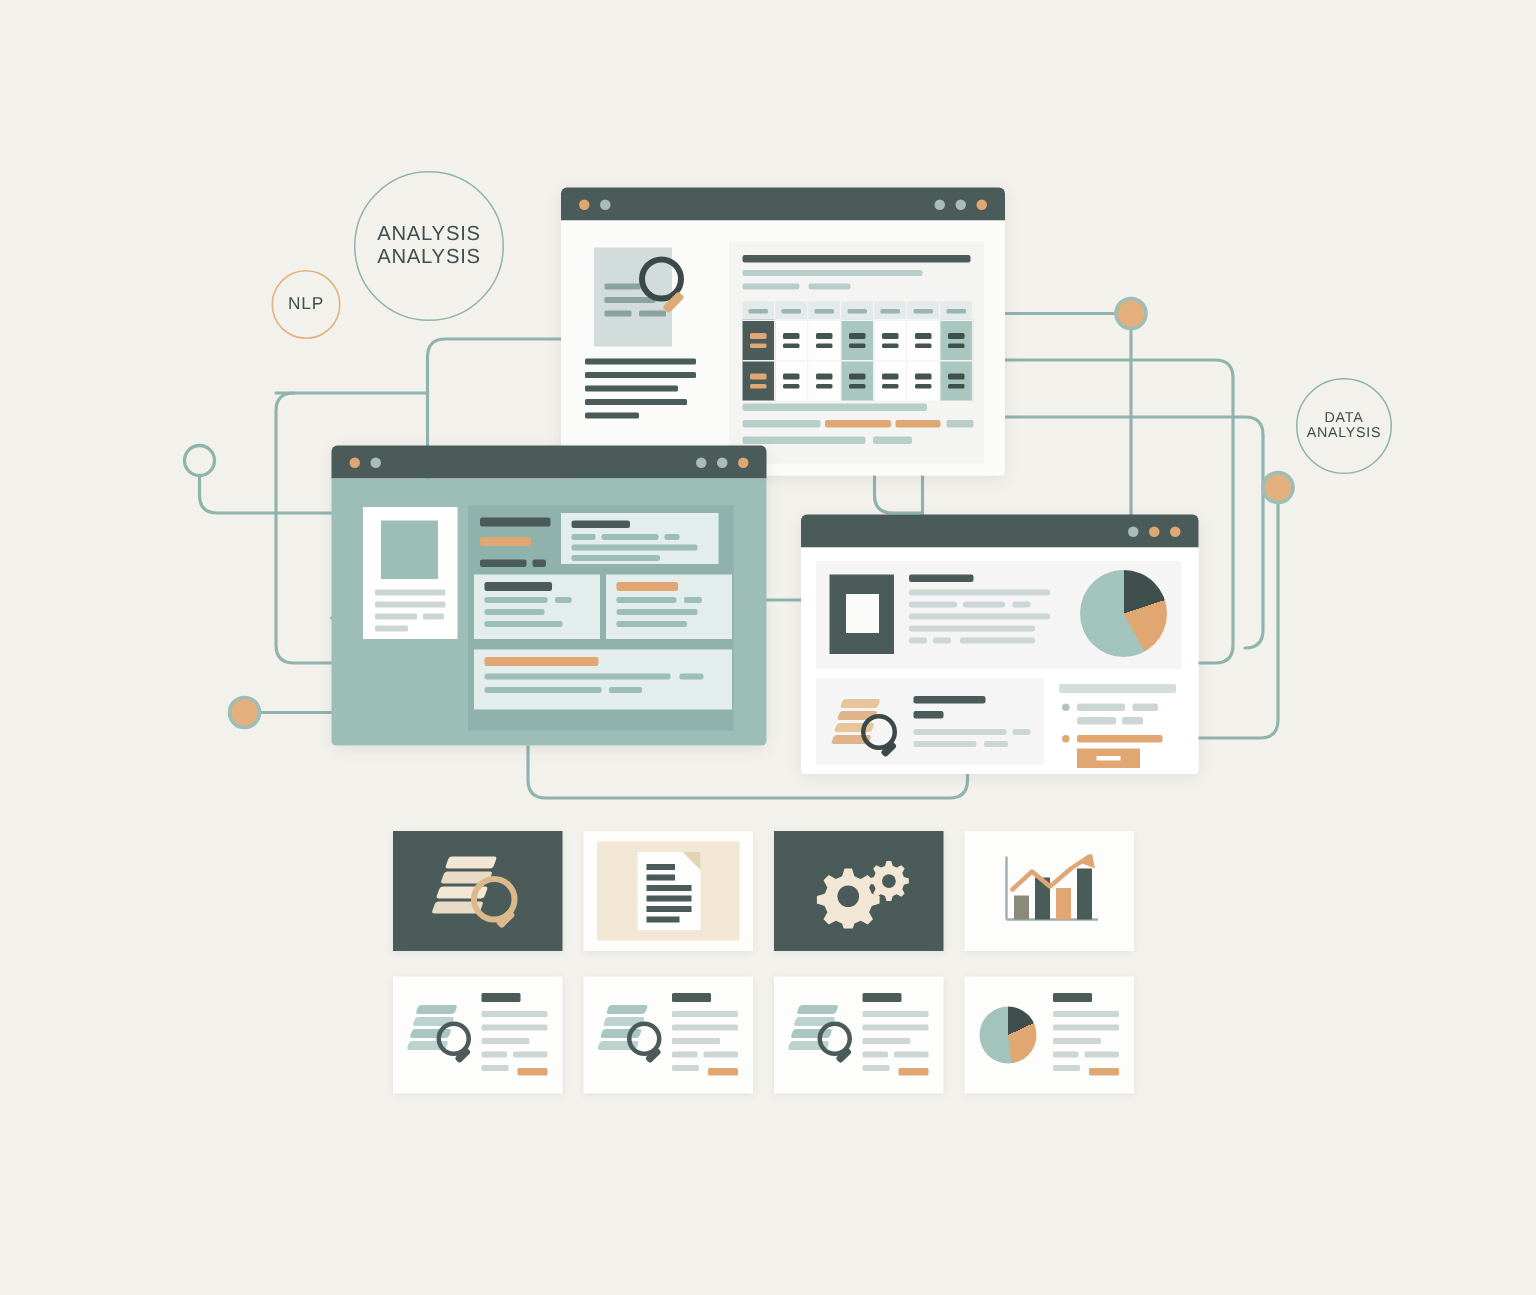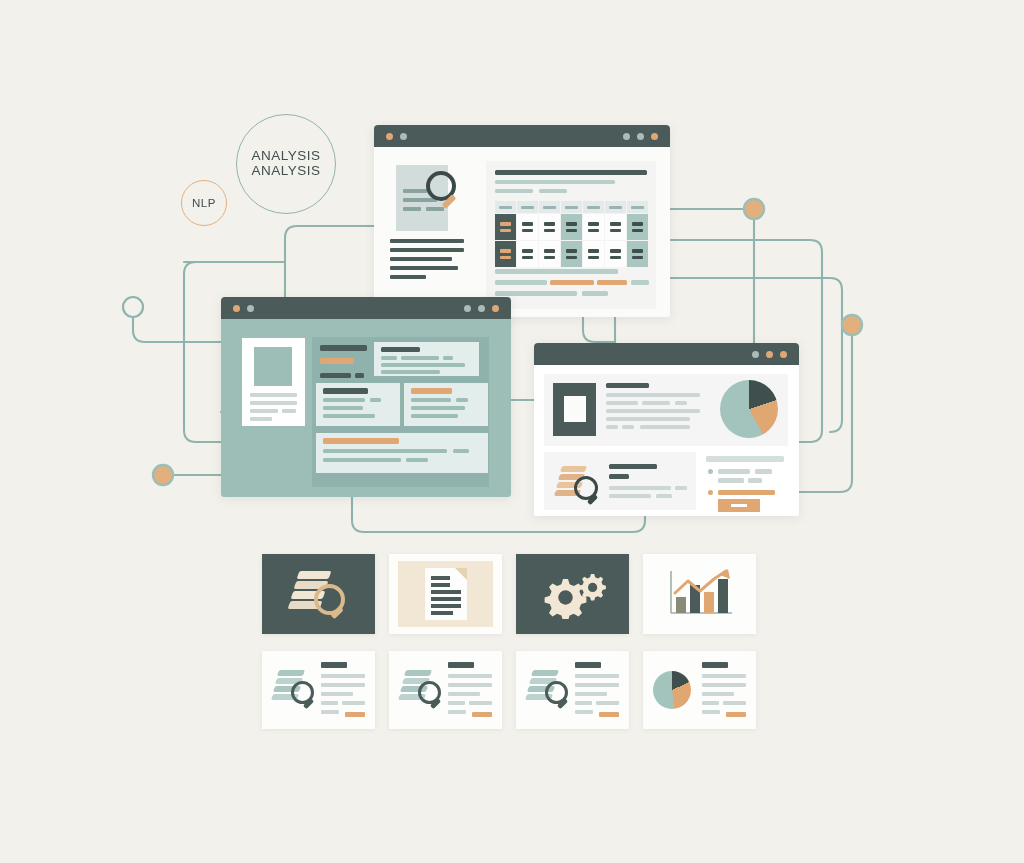--- a/index.html
+++ b/index.html
@@ -155,20 +155,26 @@
 
   <div class="bubble" id="bubble-ml">
     <div>
       <span>ANALYSIS</span>
       <span>ANALYSIS</span>
     </div>
   </div>
   <div class="bubble" id="bubble-nlp">
     <span>NLP</span>
   </div>
+  <div class="bubble" id="bubble-da">
+    <div>
+      <span>DATA</span>
+      <span>ANALYSIS</span>
+    </div>
+  </div>
 
   <div class="window" id="win-top">
     <div class="titlebar">
       <div class="tb-dots left">
         <span class="dot orange"></span>
         <span class="dot grey"></span>
       </div>
       <div class="tb-dots right">
         <span class="dot grey"></span>
         <span class="dot grey"></span>

